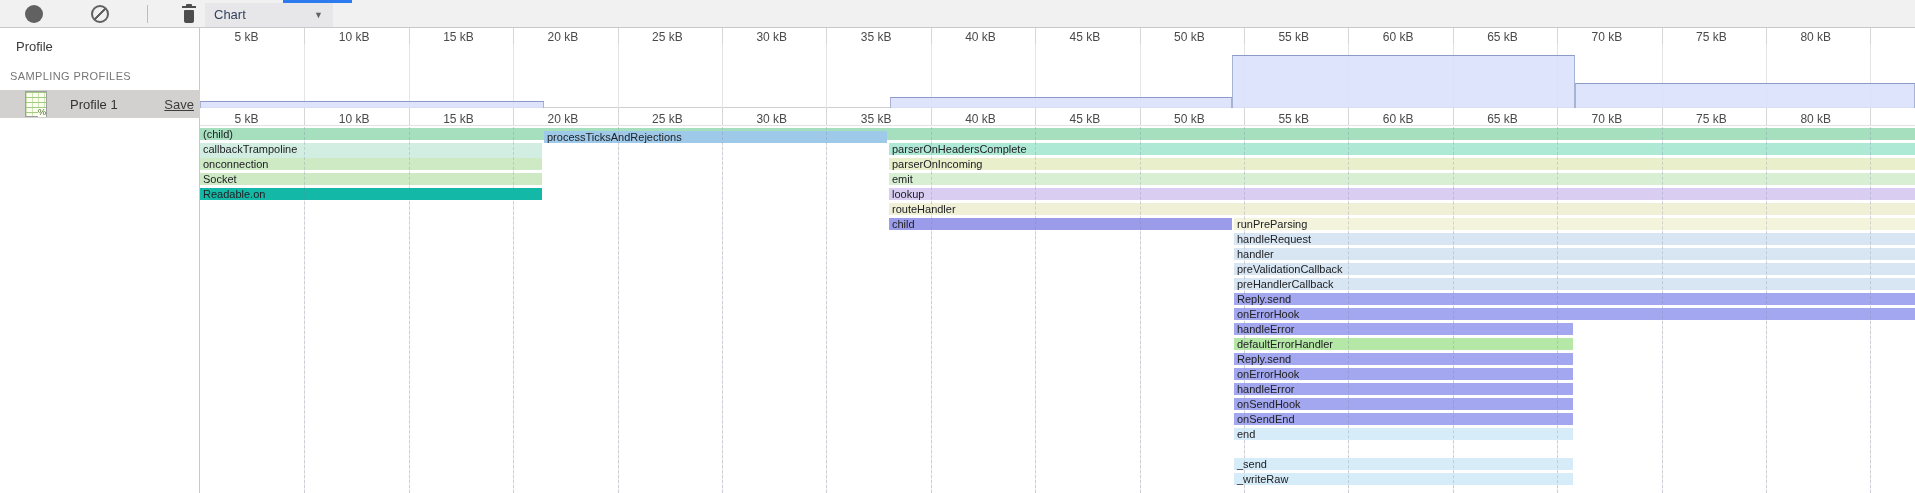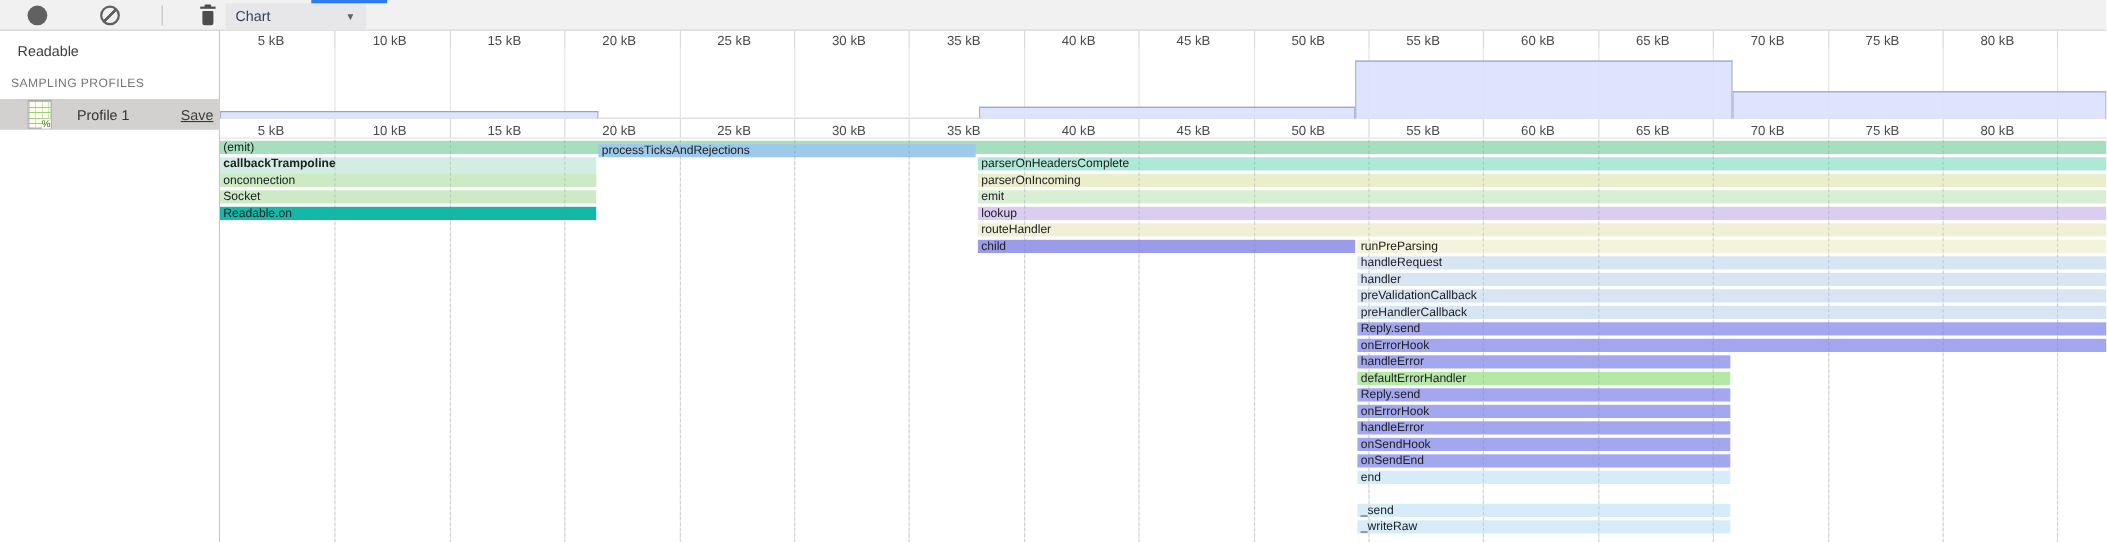--- a/index.html
+++ b/index.html
@@ -67,21 +67,21 @@
       <div class="body"></div>
     </div>
     <div class="chart-select">
       <span>Chart</span>
       <span class="caret">▼</span>
     </div>
     <div class="tab-indicator"></div>
   </div>
 
   <div class="sidebar">
-    <div class="profiles-title">Readable</div>
+    <div class="profiles-title">Profile</div>
     <div class="section-title">SAMPLING PROFILES</div>
     <div class="profile-row">
       <div class="profile-icon">
         <span class="pct">%</span>
       </div>
       <span class="profile-name">Profile 1</span>
       <span class="save-link">Save</span>
     </div>
   </div>
 
@@ -202,22 +202,22 @@
         <div class="fl-grid" style="left: 1252.8px;"></div>
         <div class="fl-grid-dots" style="left: 1252.8px;"></div>
         <div class="fl-grid" style="left: 1357.2px;"></div>
         <div class="fl-grid-dots" style="left: 1357.2px;"></div>
         <div class="fl-grid" style="left: 1461.6px;"></div>
         <div class="fl-grid-dots" style="left: 1461.6px;"></div>
         <div class="fl-grid" style="left: 1566px;"></div>
         <div class="fl-grid-dots" style="left: 1566px;"></div>
         <div class="fl-grid" style="left: 1670.4px;"></div>
         <div class="fl-grid-dots" style="left: 1670.4px;"></div>
-        <div class="frame" style="left: 0px; width: 1715px; top: 1px; height: 12px; background: rgb(165, 223, 190);">(emit)</div>
-        <div class="frame" style="left: 0px; width: 342px; top: 16px; height: 24px; background: rgb(210, 238, 226); font-weight: bold;">callbackTrampoline</div>
+        <div class="frame" style="left: 0px; width: 1715px; top: 1px; height: 12px; background: rgb(165, 223, 190);">(child)</div>
+        <div class="frame" style="left: 0px; width: 342px; top: 16px; height: 24px; background: rgb(210, 238, 226);">callbackTrampoline</div>
         <div class="frame" style="left: 344px; width: 343px; top: 4px; height: 12px; background: rgb(159, 201, 233);">processTicksAndRejections</div>
         <div class="frame" style="left: 689px; width: 1026px; top: 16px; height: 12px; background: rgb(174, 233, 214);">parserOnHeadersComplete</div>
         <div class="frame" style="left: 0px; width: 342px; top: 31px; height: 12px; background: rgb(205, 234, 197);">onconnection</div>
         <div class="frame" style="left: 689px; width: 1026px; top: 31px; height: 12px; background: rgb(233, 238, 203);">parserOnIncoming</div>
         <div class="frame" style="left: 0px; width: 342px; top: 46px; height: 12px; background: rgb(205, 234, 197);">Socket</div>
         <div class="frame" style="left: 689px; width: 1026px; top: 46px; height: 12px; background: rgb(216, 239, 211);">emit</div>
         <div class="frame" style="left: 0px; width: 342px; top: 61px; height: 12px; background: #14b8a6;">Readable.on</div>
         <div class="frame" style="left: 689px; width: 1026px; top: 61px; height: 12px; background: rgb(217, 206, 242);">lookup</div>
         <div class="frame" style="left: 689px; width: 1026px; top: 76px; height: 12px; background: rgb(240, 240, 214);">routeHandler</div>
         <div class="frame" style="left: 689px; width: 343px; top: 91px; height: 12px; background: rgb(155, 156, 233);">child</div>

